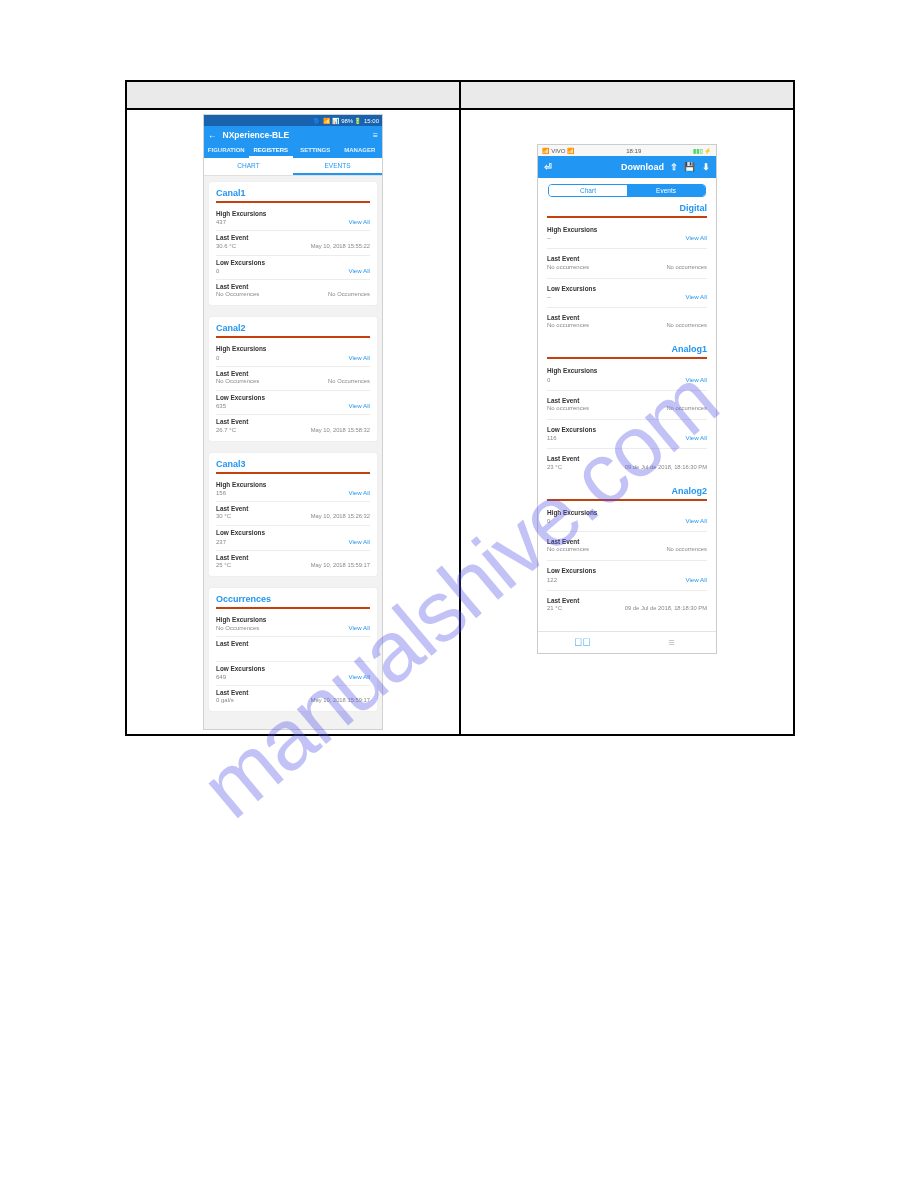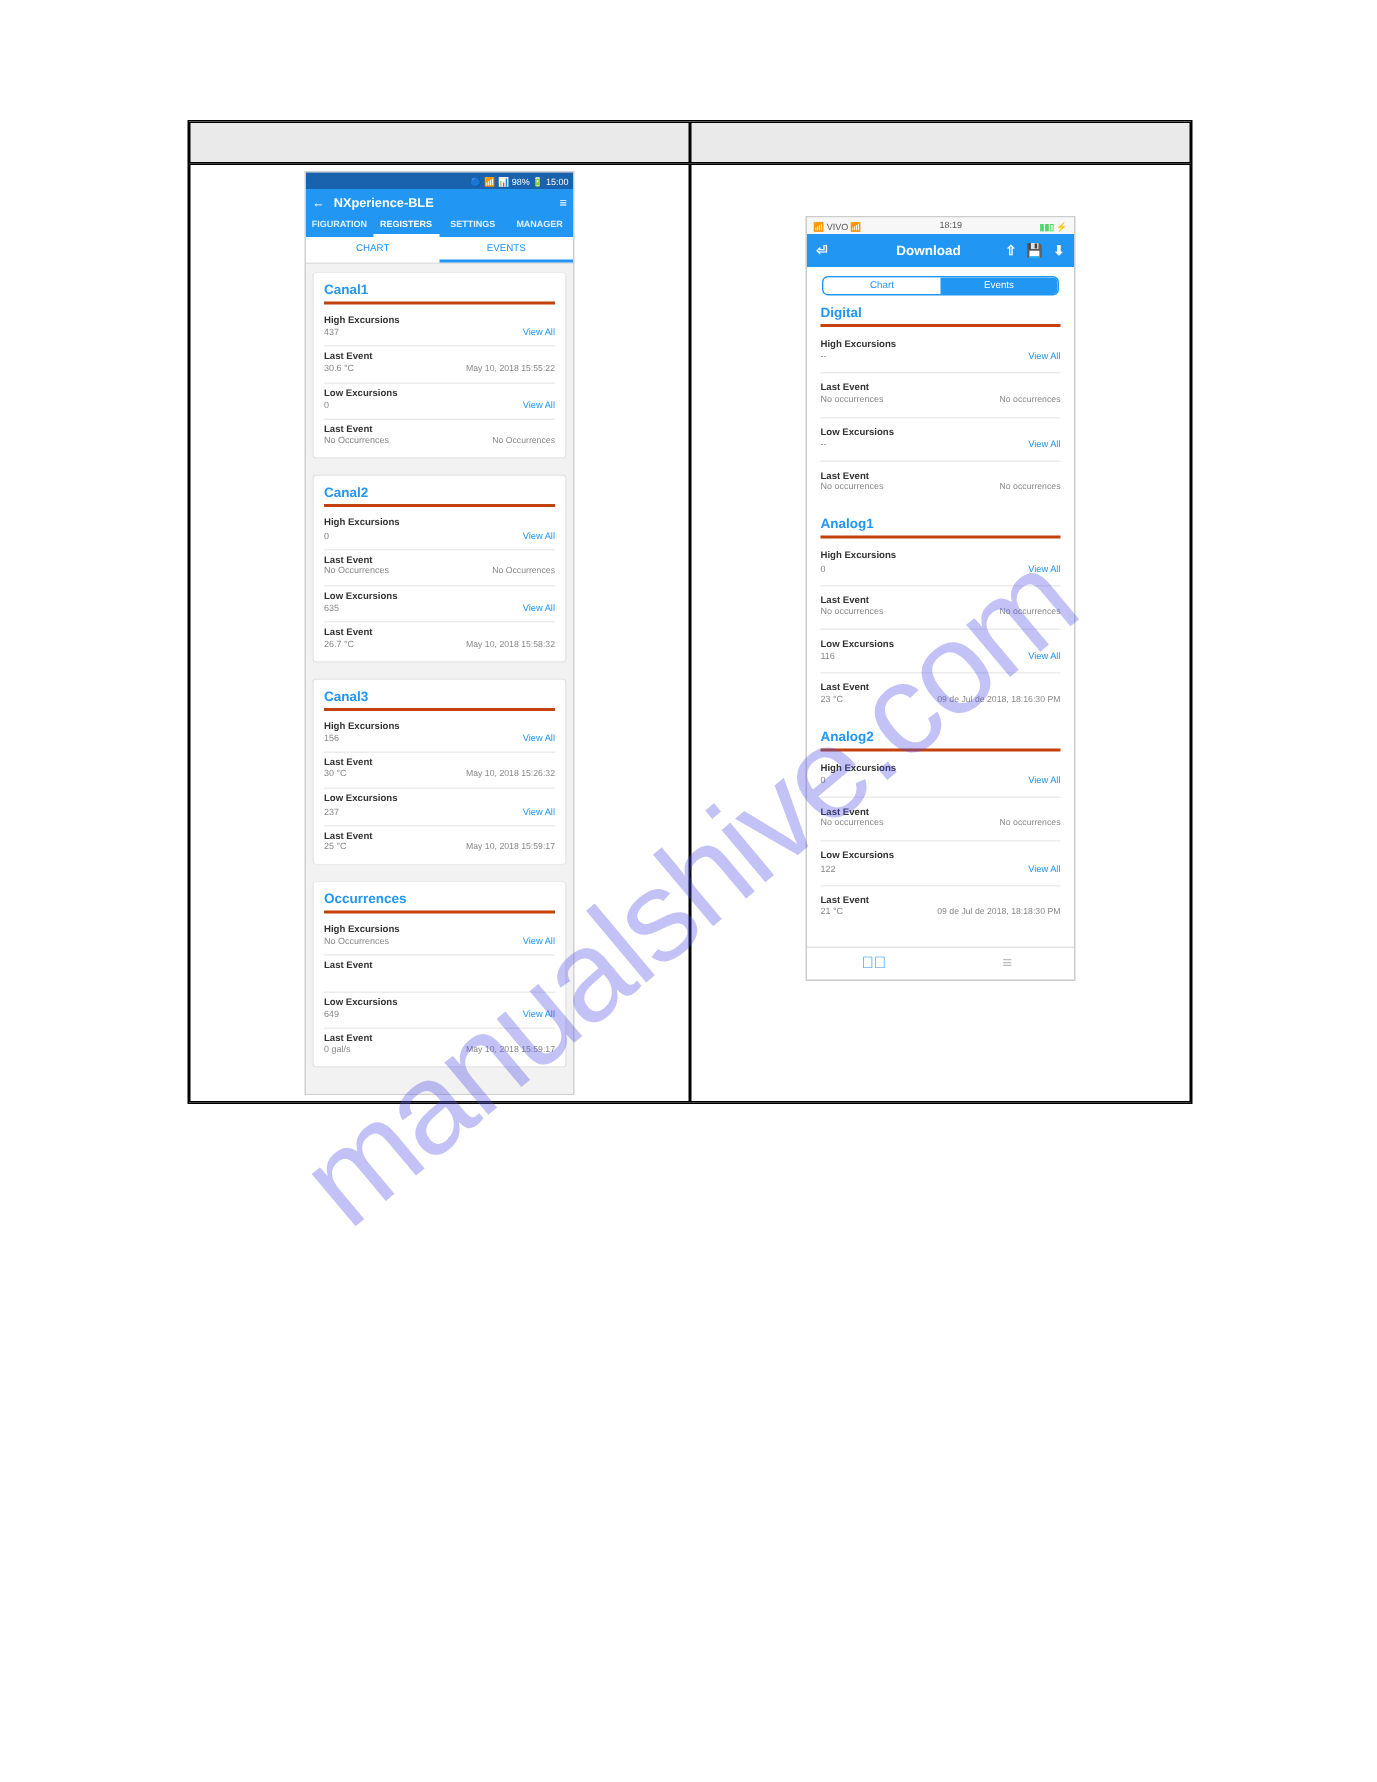--- a/index.html
+++ b/index.html
@@ -136,21 +136,21 @@
     background: #2196f3;
     color: #fff;
     height: 22px;
     display: flex;
     align-items: center;
     padding: 0 4px;
     gap: 4px;
     font-size: 9px;
     font-weight: 600;
   }
-  .ios .navbar .navtitle { flex: 1; text-align: center; padding-left: 16px; }
+  .ios .navbar .navtitle { flex: 1; text-align: right; padding-left: 16px; }
   .ios .navbar .nicon {
     width: 12px; height: 12px; display:flex; align-items:center; justify-content:center;
     font-size: 9px;
   }
   .ios .seg-wrap { padding: 6px 10px; background: #fff; }
   .ios .seg {
     display: flex;
     border: 1px solid #2196f3;
     border-radius: 4px;
     overflow: hidden;
@@ -159,21 +159,21 @@
     flex: 1;
     text-align: center;
     padding: 2px 0;
     font-size: 6.5px;
     color: #2196f3;
     background: #fff;
   }
   .ios .seg .active { background: #2196f3; color: #fff; }
   .ios .body { padding: 0 9px 4px; background: #fff; }
   .ios .card { box-shadow: none; padding: 0; margin-bottom: 8px; }
-  .ios .card-title { font-size: 9px; border-bottom-width: 2px; margin-bottom: 2px; }
+  .ios .card-title { font-size: 9px; border-bottom-width: 2px; margin-bottom: 2px; text-align: right; }
   .ios .sec { padding: 6px 0; }
   .ios .tabbar {
     border-top: 1px solid #e3e3e3;
     height: 22px;
     display: flex;
   }
   .ios .tabbar div {
     flex: 1; display: flex; align-items: center; justify-content: center;
     font-size: 11px; color: #bbb;
   }

